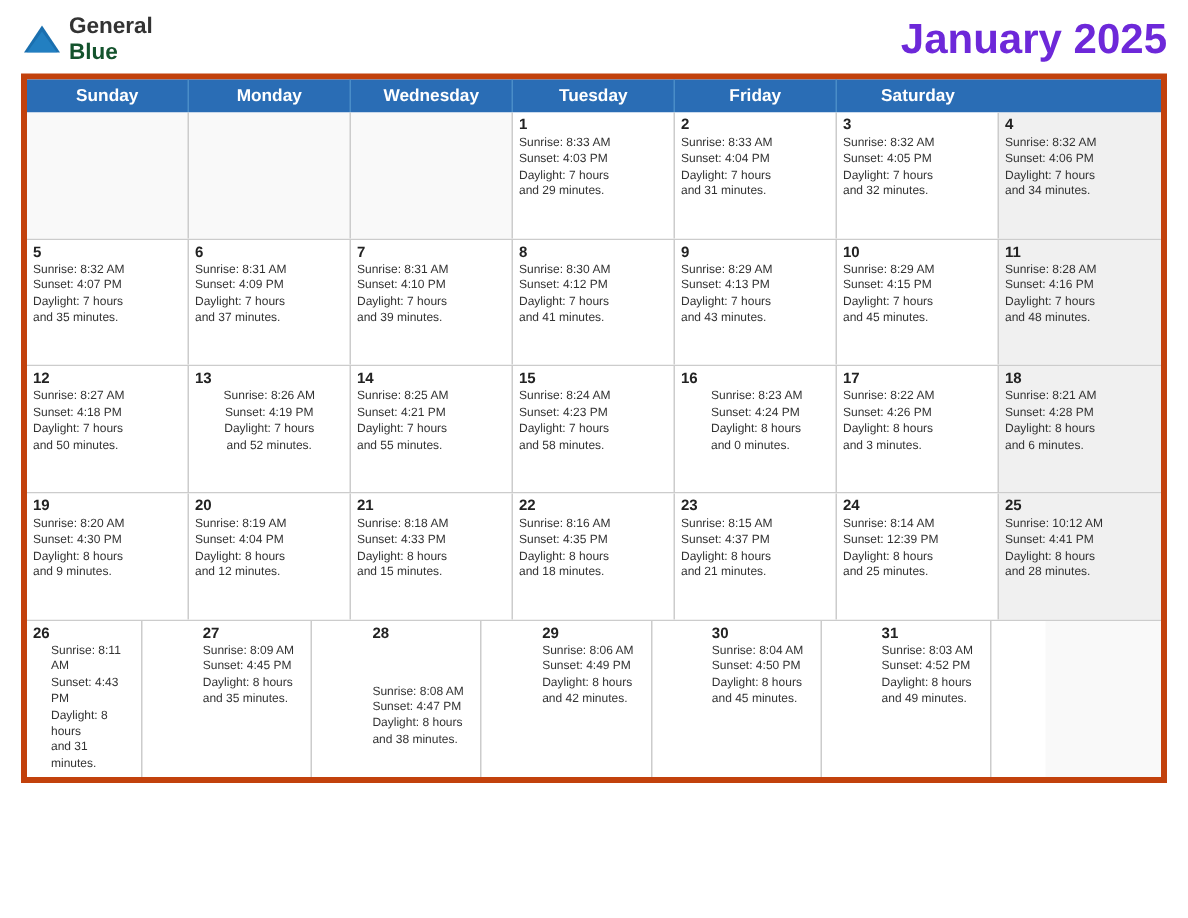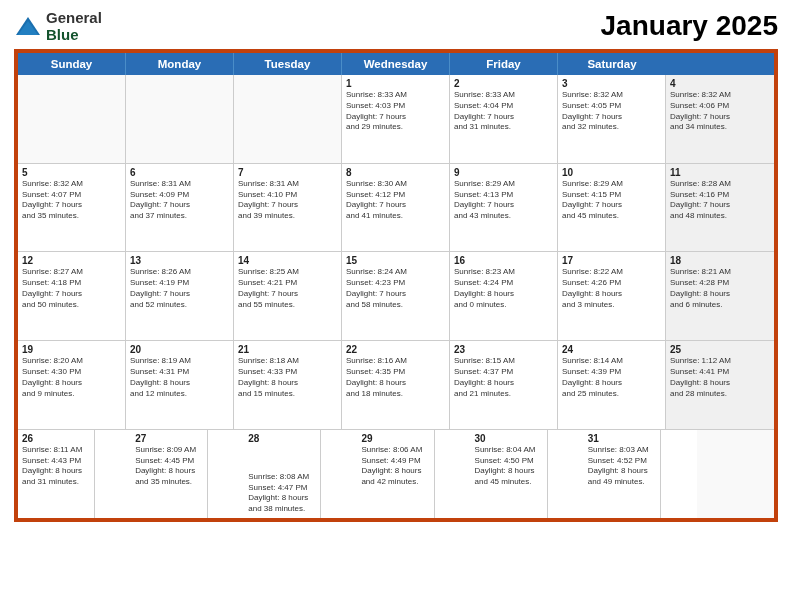--- a/index.html
+++ b/index.html
@@ -46,21 +46,21 @@
     .logo-icon {
       width: 28px;
       height: 28px;
     }
     .title-block {
       text-align: right;
     }
     .title-month {
       font-size: 28px;
       font-weight: bold;
-      color: #000000;
+      color: #6d28d9;
     }
     .title-location {
       font-size: 14px;
       color: #444;
     }
     .calendar {
       flex: 1;
       display: flex;
       flex-direction: column;
       border: 4px solid #c2410c;
@@ -131,22 +131,22 @@
     </div>
     <div class="title-block">
       <div class="title-month">January 2025</div>
     </div>
   </div>
 
   <div class="calendar">
     <div class="cal-header-row">
     <div class="cal-header-cell">Sunday</div>
         <div class="cal-header-cell">Monday</div>
+        <div class="cal-header-cell">Wednesday</div>
         <div class="cal-header-cell">Tuesday</div>
-        <div class="cal-header-cell">Wednesday</div>
         <div class="cal-header-cell">Friday</div>
         <div class="cal-header-cell">Saturday</div>
       </div>
     <div class="cal-body">
     <div class="cal-week">
           <div class="cal-cell empty"></div>
           <div class="cal-cell empty"></div>
           <div class="cal-cell empty"></div>
           <div class="cal-cell">
             <div class="day-num">1</div>
@@ -231,42 +231,42 @@
         <div class="cal-week">
           <div class="cal-cell">
             <div class="day-num">12</div>
             <div class="cell-text" style="white-space: pre-line;">Sunrise: 8:27 AM
 Sunset: 4:18 PM
 Daylight: 7 hours
 and 50 minutes.</div>
           </div>
           <div class="cal-cell">
             <div class="day-num">13</div>
-            <div class="cell-text" style="white-space: pre-line;">Sunrise: 8:26 AM
+            <div class="cell-text" style="white-space: pre-line; text-align: center;">Sunrise: 8:26 AM
 Sunset: 4:19 PM
 Daylight: 7 hours
 and 52 minutes.</div>
           </div>
           <div class="cal-cell">
             <div class="day-num">14</div>
             <div class="cell-text" style="white-space: pre-line;">Sunrise: 8:25 AM
 Sunset: 4:21 PM
 Daylight: 7 hours
 and 55 minutes.</div>
           </div>
           <div class="cal-cell">
             <div class="day-num">15</div>
             <div class="cell-text" style="white-space: pre-line;">Sunrise: 8:24 AM
 Sunset: 4:23 PM
 Daylight: 7 hours
 and 58 minutes.</div>
           </div>
           <div class="cal-cell">
             <div class="day-num">16</div>
-            <div class="cell-text" style="white-space: pre-line;">Sunrise: 8:23 AM
+            <div class="cell-text" style="white-space: pre-line; margin-left: 20px;">Sunrise: 8:23 AM
 Sunset: 4:24 PM
 Daylight: 8 hours
 and 0 minutes.</div>
           </div>
           <div class="cal-cell">
             <div class="day-num">17</div>
             <div class="cell-text" style="white-space: pre-line;">Sunrise: 8:22 AM
 Sunset: 4:26 PM
 Daylight: 8 hours
 and 3 minutes.</div>
@@ -283,21 +283,21 @@
           <div class="cal-cell">
             <div class="day-num">19</div>
             <div class="cell-text" style="white-space: pre-line;">Sunrise: 8:20 AM
 Sunset: 4:30 PM
 Daylight: 8 hours
 and 9 minutes.</div>
           </div>
           <div class="cal-cell">
             <div class="day-num">20</div>
             <div class="cell-text" style="white-space: pre-line;">Sunrise: 8:19 AM
-Sunset: 4:31 PM
+Sunset: 4:04 PM
 Daylight: 8 hours
 and 12 minutes.</div>
           </div>
           <div class="cal-cell">
             <div class="day-num">21</div>
             <div class="cell-text" style="white-space: pre-line;">Sunrise: 8:18 AM
 Sunset: 4:33 PM
 Daylight: 8 hours
 and 15 minutes.</div>
           </div>
@@ -311,36 +311,36 @@
           <div class="cal-cell">
             <div class="day-num">23</div>
             <div class="cell-text" style="white-space: pre-line;">Sunrise: 8:15 AM
 Sunset: 4:37 PM
 Daylight: 8 hours
 and 21 minutes.</div>
           </div>
           <div class="cal-cell">
             <div class="day-num">24</div>
             <div class="cell-text" style="white-space: pre-line;">Sunrise: 8:14 AM
-Sunset: 4:39 PM
+Sunset: 12:39 PM
 Daylight: 8 hours
 and 25 minutes.</div>
           </div>
           <div class="cal-cell shaded">
             <div class="day-num">25</div>
-            <div class="cell-text" style="white-space: pre-line;">Sunrise: 1:12 AM
+            <div class="cell-text" style="white-space: pre-line;">Sunrise: 10:12 AM
 Sunset: 4:41 PM
 Daylight: 8 hours
 and 28 minutes.</div>
           </div>
         </div>
         <div class="cal-week">
           <div class="cal-cell">
             <div class="day-num">26</div>
-            <div class="cell-text" style="white-space: pre-line;">Sunrise: 8:11 AM
+            <div class="cell-text" style="white-space: pre-line; margin-left: 12px;">Sunrise: 8:11 AM
 Sunset: 4:43 PM
 Daylight: 8 hours
 and 31 minutes.</div>
           </div>
           <div class="cal-cell">
             <div class="day-num">27</div>
             <div class="cell-text" style="white-space: pre-line;">Sunrise: 8:09 AM
 Sunset: 4:45 PM
 Daylight: 8 hours
 and 35 minutes.</div>

